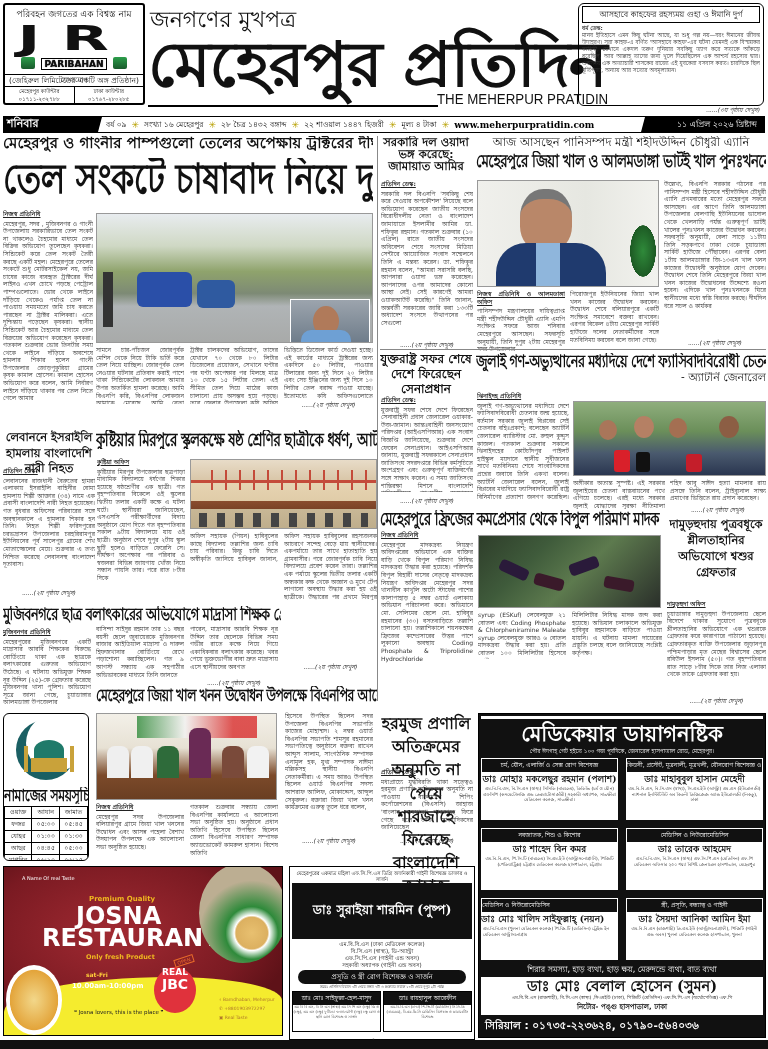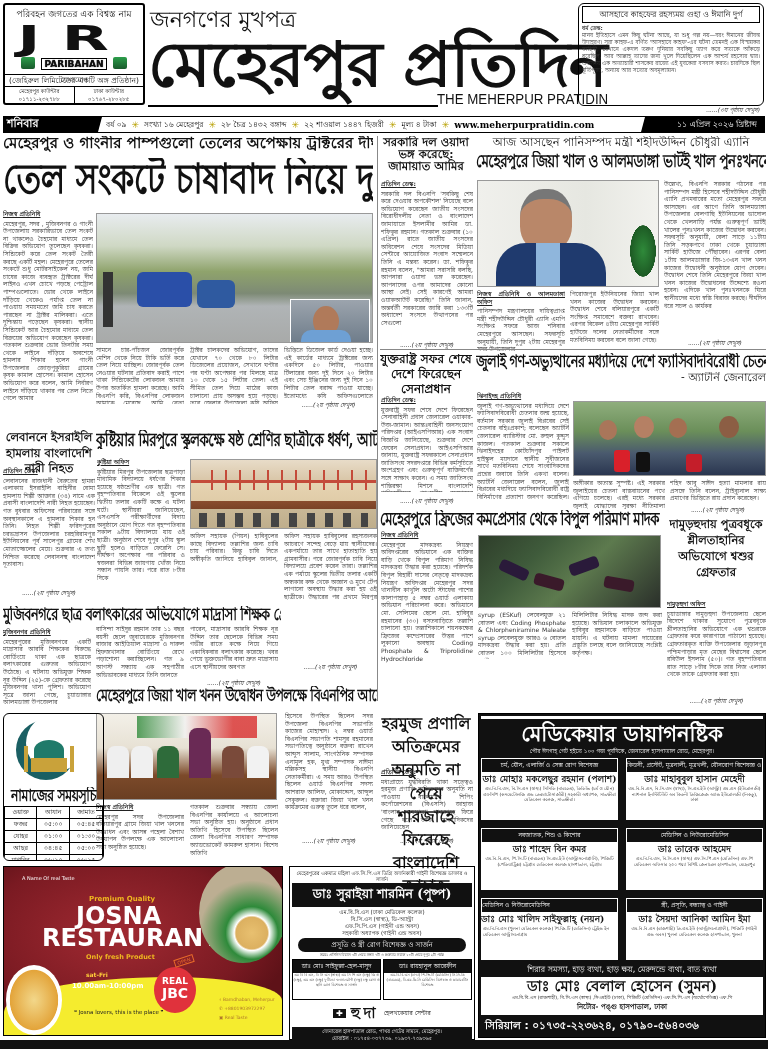--- a/index.html
+++ b/index.html
@@ -197,21 +197,21 @@
   <div style="position:absolute;left:125px;top:32px;width:22px;height:32px;background:#7a4a3a;border-radius:8px 8px 0 0"></div>
   <div style="position:absolute;left:150px;top:32px;width:22px;height:32px;background:#f2f2f2;border-radius:8px 8px 0 0"></div>
 </div>
 <div class="abs txt" style="left:96px;top:803px;width:88px;height:57px">
   <span class="by">নিজস্ব প্রতিনিধি</span><span>মেহেরপুর সদর উপজেলার বলিয়ারপুর গ্রামে জিয়া খাল খননের উদ্বোধন এবং আসন্ন পহেলা বৈশাখ উদযাপন উপলক্ষে এক আলোচনা সভা অনুষ্ঠিত হয়েছে।</span>
 </div>
 <div class="abs txt" style="left:190px;top:803px;width:88px;height:57px">গতকাল শুক্রবার সন্ধ্যায় জেলা বিএনপির কার্যালয়ে এ আলোচনা সভা অনুষ্ঠিত হয়। অনুষ্ঠানে প্রধান অতিথি হিসেবে উপস্থিত ছিলেন জেলা বিএনপির সাধারণ সম্পাদক অ্যাডভোকেট কামরুল হাসান। বিশেষ অতিথি</div>
 <div class="abs txt" style="left:285px;top:712px;width:88px;height:120px">হিসেবে উপস্থিত ছিলেন সদর উপজেলা বিএনপির সভাপতি কাজের মোহাম্মদ। ২ নম্বর ওয়ার্ড বিএনপির সভাপতি শামসুর রহমানের সভাপতিত্বে অনুষ্ঠানে বক্তব্য রাখেন আব্দুস সালাম, সাংগঠনিক সম্পাদক এনামুল হক, যুগ্ম সম্পাদক নাঈমা মল্লিকসহ স্থানীয় বিএনপি নেতাকর্মীরা। এ সময় আরও উপস্থিত ছিলেন ওয়ার্ড বিএনপির সদস্য আশরাফ আলিফ, মোকাদ্দেস, আব্দুল সেকুরুল। বক্তারা জিয়া খাল খনন কার্যক্রমের গুরুত্ব তুলে ধরে বলেন,</div>
 <span class="abs more" style="left:285px;top:834px;width:88px">......(২য় পৃষ্ঠায় দেখুন)</span>
 
-<div class="abs box" style="left:3px;top:713px;width:101px;height:148px;border-radius:6px;overflow:hidden">
+<div class="abs box" style="left:3px;top:713px;width:86px;height:148px;border-radius:6px;overflow:hidden">
   <div style="position:relative;height:75px">
     <div style="position:absolute;left:12px;top:6px;width:60px;height:60px;border-radius:50%;background:#1a5f63"></div>
     <div style="position:absolute;left:22px;top:0px;width:58px;height:58px;border-radius:50%;background:#fff"></div>
     <div style="position:absolute;left:30px;top:26px;width:30px;height:20px;border-radius:50% 50% 0 0;background:#1f7a6a"></div>
     <div style="position:absolute;left:27px;top:44px;width:36px;height:14px;background:#c9a23a"></div>
     <div style="position:absolute;left:20px;top:32px;width:4px;height:26px;background:#c9a23a"></div>
     <div style="position:absolute;left:66px;top:32px;width:4px;height:26px;background:#c9a23a"></div>
   </div>
   <div class="hl" style="font-size:12.5px;transform:scaleY(1.3);margin-bottom:4px;letter-spacing:-.5px">নামাজের সময়সূচি</div>
   <table style="width:100%;border-collapse:collapse;font-size:6.3px;text-align:center">
@@ -278,34 +278,34 @@
   <div style="position:absolute;left:85px;top:28px;font-size:7px;font-weight:bold;color:#f0b820">Premium Quality</div>
   <div style="position:absolute;left:72px;top:38px;font-family:'DejaVu Sans',sans-serif;font-weight:900;font-size:24px;color:#fff;line-height:22px">JOSNA</div>
   <div style="position:absolute;left:38px;top:60px;font-family:'DejaVu Sans',sans-serif;font-weight:900;font-size:24px;color:#fff;line-height:22px">RESTAURANT</div>
   <div style="position:absolute;left:82px;top:86px;font-size:6.5px;color:#f0b820;font-weight:bold">Only fresh Product</div>
   <div style="position:absolute;left:82px;top:104px;font-size:6px;color:#ffcf3a;font-weight:bold">sat-Fri</div>
   <div style="position:absolute;left:68px;top:115px;font-size:7px;color:#fff;font-weight:bold">10.00am-10:00pm</div>
   <div style="position:absolute;left:70px;top:142px;font-size:5.5px;color:#222">❝ <span>Josna lovers, this is the place</span> ❞</div>
   <div style="position:absolute;left:2px;top:98px;width:56px;height:70px;border-radius:50%;background:radial-gradient(#f2d78a,#e3a43a 60%,#fff 62%)"></div>
   <div style="position:absolute;left:195px;top:-4px;width:88px;height:100px;border-radius:50%;background:radial-gradient(circle at 60% 70%,#e8c070 0%,#dcb060 18%,#fff 20%,#2e8a3a 30%,#bcae92 60%)"></div>
   <div style="position:absolute;left:150px;top:100px;width:42px;height:46px;border-radius:50%;background:#e0323c;color:#fff;text-align:center;font-weight:bold">
-    <div style="font-size:9px;margin-top:9px;line-height:10px">REAL</div>
+    <div style="font-size:9px;line-height:10px">REAL</div>
     <div style="font-size:14px;line-height:14px">JBC</div>
   </div>
   <div style="position:absolute;left:170px;top:90px;font-size:5px;color:#e86a2a;border:1px solid #e86a2a;padding:0 2px;transform:rotate(-18deg)">OPEN</div>
   <div style="position:absolute;left:215px;top:128px;font-size:4.5px;color:#b07a2a;line-height:9px">
     <div><span>⌖</span> <span>Bamdhaban, Meherpur</span></div>
     <div><span>✆</span> <span>+8801903972297</span></div>
     <div><span>▣</span> <span>Real Taste</span></div>
   </div>
 </div>
 
 <div class="abs box" style="left:289px;top:866px;width:186px;height:174px;padding:2px;text-align:center">
   <div style="font-size:5px;line-height:6px;margin:1px 0">মেহেরপুরের একমাত্র মহিলা এফ.সি.পি.এস ডিগ্রি অর্জনকারী গাইনী বিশেষজ্ঞ ডাক্তার ও সার্জন</div>
-  <div style="background:#111;color:#fff;font-family:'DejaVu Serif',serif;font-weight:bold;font-size:12.5px;padding:2px 0;white-space:nowrap;overflow:hidden">ডাঃ সুরাইয়া শারমিন (পুষ্প)</div>
+  <div style="background:#111;color:#fff;font-family:'DejaVu Serif',serif;font-weight:bold;font-size:12.5px;padding:18px 0;white-space:nowrap;overflow:hidden">ডাঃ সুরাইয়া শারমিন (পুষ্প)</div>
   <div style="font-size:5.5px;line-height:7px;margin-top:2px">
     <div>এম.বি.বি.এস (ঢাকা মেডিকেল কলেজ)</div>
       <div>বি.সি.এস (স্বাস্থ্য), ডি-অ্যান্ট্রা</div>
       <div>এফ.সি.পি.এস (গাইনী এন্ড অবস)</div>
       <div>সহকারী অধ্যাপক (গাইনী এন্ড অবস)</div>
   </div>
   <div style="background:#111;color:#fff;font-size:7px;border-radius:8px;margin:1px 6px;padding:1px">প্রসূতি ও স্ত্রী রোগ বিশেষজ্ঞ ও সার্জন</div>
   <div style="font-size:3.5px;line-height:5px">সময়ঃ প্রতিদিন বিকাল ৩টা থেকে সন্ধ্যা ৭টা ও শুক্রবার সকাল ১০টা থেকে দুপুর ২টা পর্যন্ত</div>
   <div style="display:flex;gap:2px;margin-top:1px">
     <div style="flex:1;border:1px solid #000">

